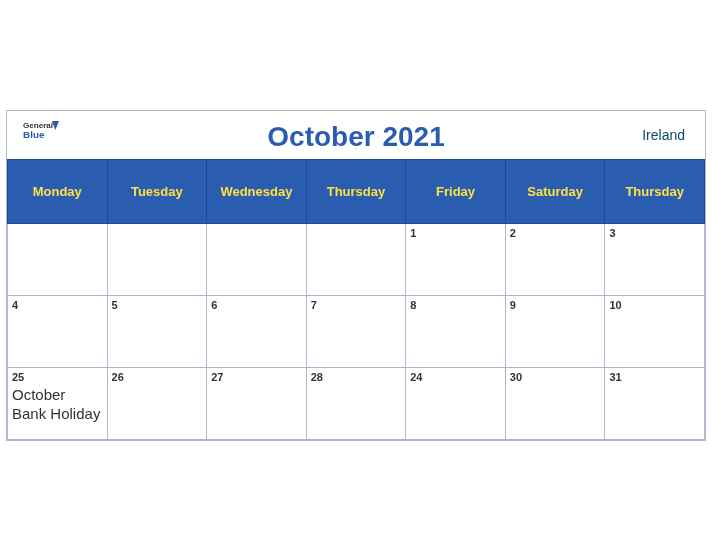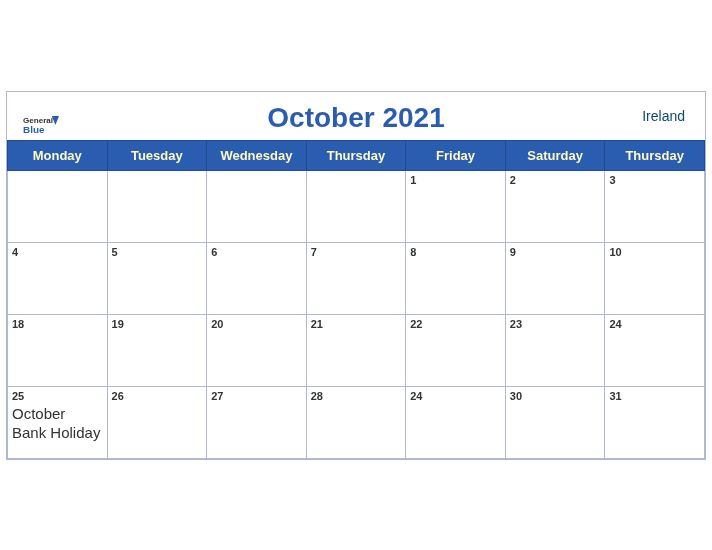--- a/index.html
+++ b/index.html
@@ -24,21 +24,20 @@
       padding: 10px 16px 6px;
       position: relative;
     }
     .logo-area {
       position: absolute;
       left: 16px;
       top: 8px;
       display: flex;
       flex-direction: column;
       align-items: flex-start;
-      margin-top: 14px;
     }
     .logo-icon {
       width: 36px;
       height: 20px;
     }
     .month-title {
       font-size: 28px;
       color: #2a5db0;
       font-weight: bold;
       text-align: left;
@@ -51,23 +50,23 @@
       font-size: 14px;
       color: #0c4a6e;
       margin-left: 44px;
     }
     .calendar-grid {
       width: 100%;
       border-collapse: collapse;
     }
     .calendar-grid th {
       background: #2a5db0;
-      color: #fef9c3;
+      color: #fde047;
       text-align: center;
-      padding: 7px 4px;
+      padding: 24px 4px;
       font-size: 13px;
       font-weight: bold;
       border: 1px solid #1e4a90;
     }
     .calendar-grid td {
       border: 1px solid #b0b8d0;
       vertical-align: top;
       width: calc(100% / 7);
       height: 72px;
       padding: 3px 4px;
@@ -151,43 +150,20 @@
           </td>
           <td>
             <span class="day-number">9</span>
           </td>
           <td>
             <span class="day-number">10</span>
           </td>
         </tr>
         <tr>
           <td>
-            <span class="day-number">18</span>
-          </td>
-          <td>
-            <span class="day-number">19</span>
-          </td>
-          <td>
-            <span class="day-number">20</span>
-          </td>
-          <td>
-            <span class="day-number">21</span>
-          </td>
-          <td>
-            <span class="day-number">22</span>
-          </td>
-          <td>
-            <span class="day-number">23</span>
-          </td>
-          <td>
-            <span class="day-number">24</span>
-          </td>
-        </tr>
-        <tr>
-          <td>
             <span class="day-number">25</span>
             <div class="event-text">October Bank Holiday</div>
           </td>
           <td>
             <span class="day-number">26</span>
           </td>
           <td>
             <span class="day-number">27</span>
           </td>
           <td>

